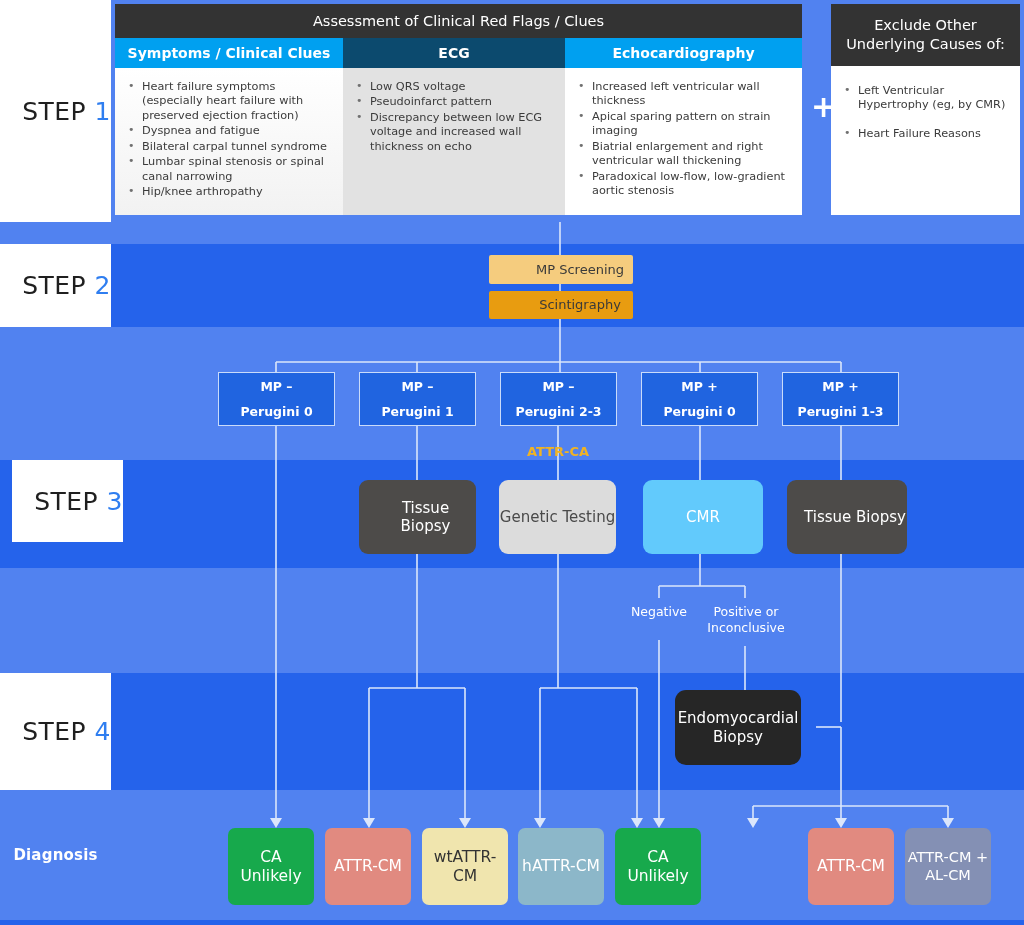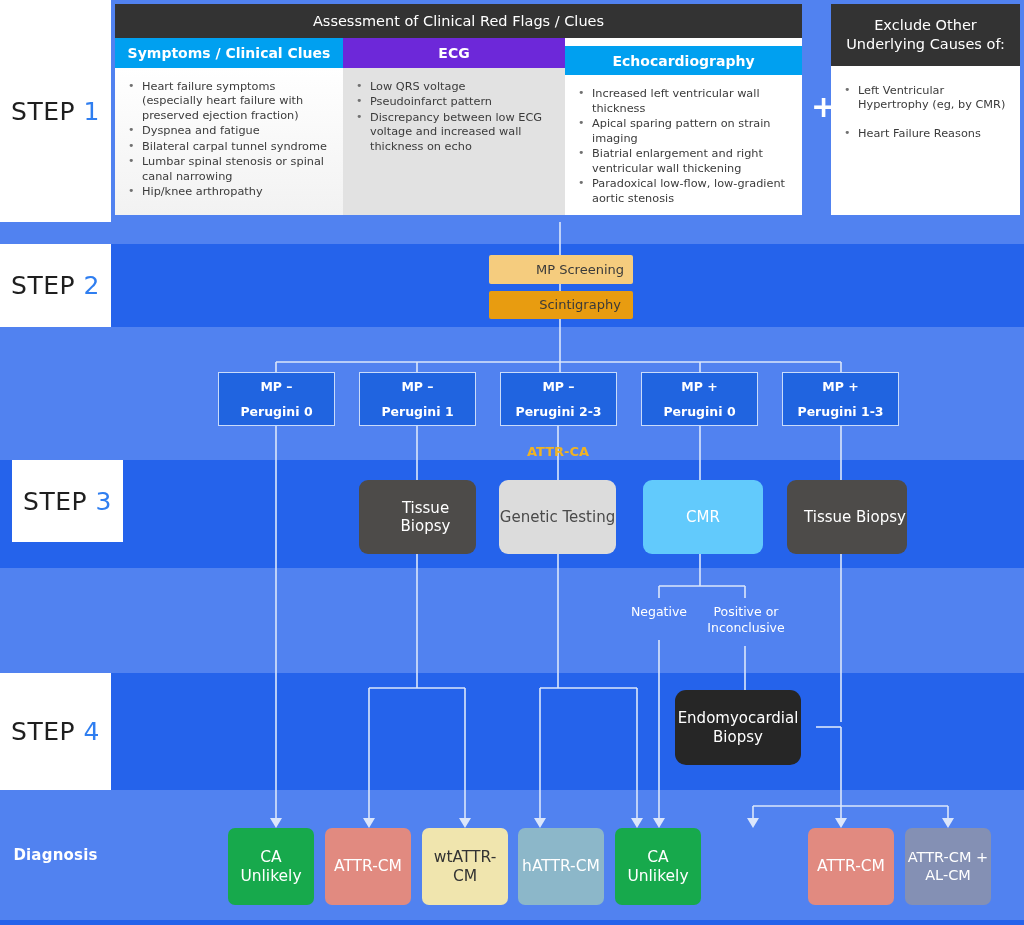--- a/index.html
+++ b/index.html
@@ -13,21 +13,21 @@
 
   
   .band { position: absolute; left: 0; width: 1024px; }
   .band-dark  { background: #2563eb; }
   .band-light { background: #5182f0; }
 
   
   .step-cell {
     position: absolute; left: 0; width: 111px;
     background: #ffffff;
-    display: flex; align-items: center; justify-content: center;
+    display: flex; align-items: center; justify-content: flex-end;
     z-index: 6;
   }
   .step-cell .step-text {
     font-size: 25px; letter-spacing: .5px; color: #1f1f1f;
     font-family: "DejaVu Sans", sans-serif; white-space: nowrap;
   }
   .step-cell .step-num { color: #2f7ef0; }
 
   .diag-cell {
     position: absolute; left: 0; width: 111px;
@@ -207,30 +207,30 @@
             <ul>
               <li>Heart failure symptoms (especially heart failure with preserved ejection fraction)</li>
               <li>Dyspnea and fatigue</li>
               <li>Bilateral carpal tunnel syndrome</li>
               <li>Lumbar spinal stenosis or spinal canal narrowing</li>
               <li>Hip/knee arthropathy</li>
             </ul>
           </div>
         </div>
         <div class="s1-col" style="width:222px;">
-          <div class="s1-colhead" style="background:#6d28d9;">ECG</div>
+          <div class="s1-colhead" style="background:#0c4a6e;">ECG</div>
           <div class="s1-colbody" style="background:#e2e2e2;">
             <ul>
               <li>Low QRS voltage</li>
               <li>Pseudoinfarct pattern</li>
               <li>Discrepancy between low ECG voltage and increased wall thickness on echo</li>
             </ul>
           </div>
         </div>
-        <div class="s1-col" style="width:237px;margin-top:8px;">
+        <div class="s1-col" style="width:237px;">
           <div class="s1-colhead" style="background:#00a0f0;">Echocardiography</div>
           <div class="s1-colbody" style="background:#ffffff;">
             <ul>
               <li>Increased left ventricular wall thickness</li>
               <li>Apical sparing pattern on strain imaging</li>
               <li>Biatrial enlargement and right ventricular wall thickening</li>
               <li>Paradoxical low-flow, low-gradient aortic stenosis</li>
             </ul>
           </div>
         </div>

